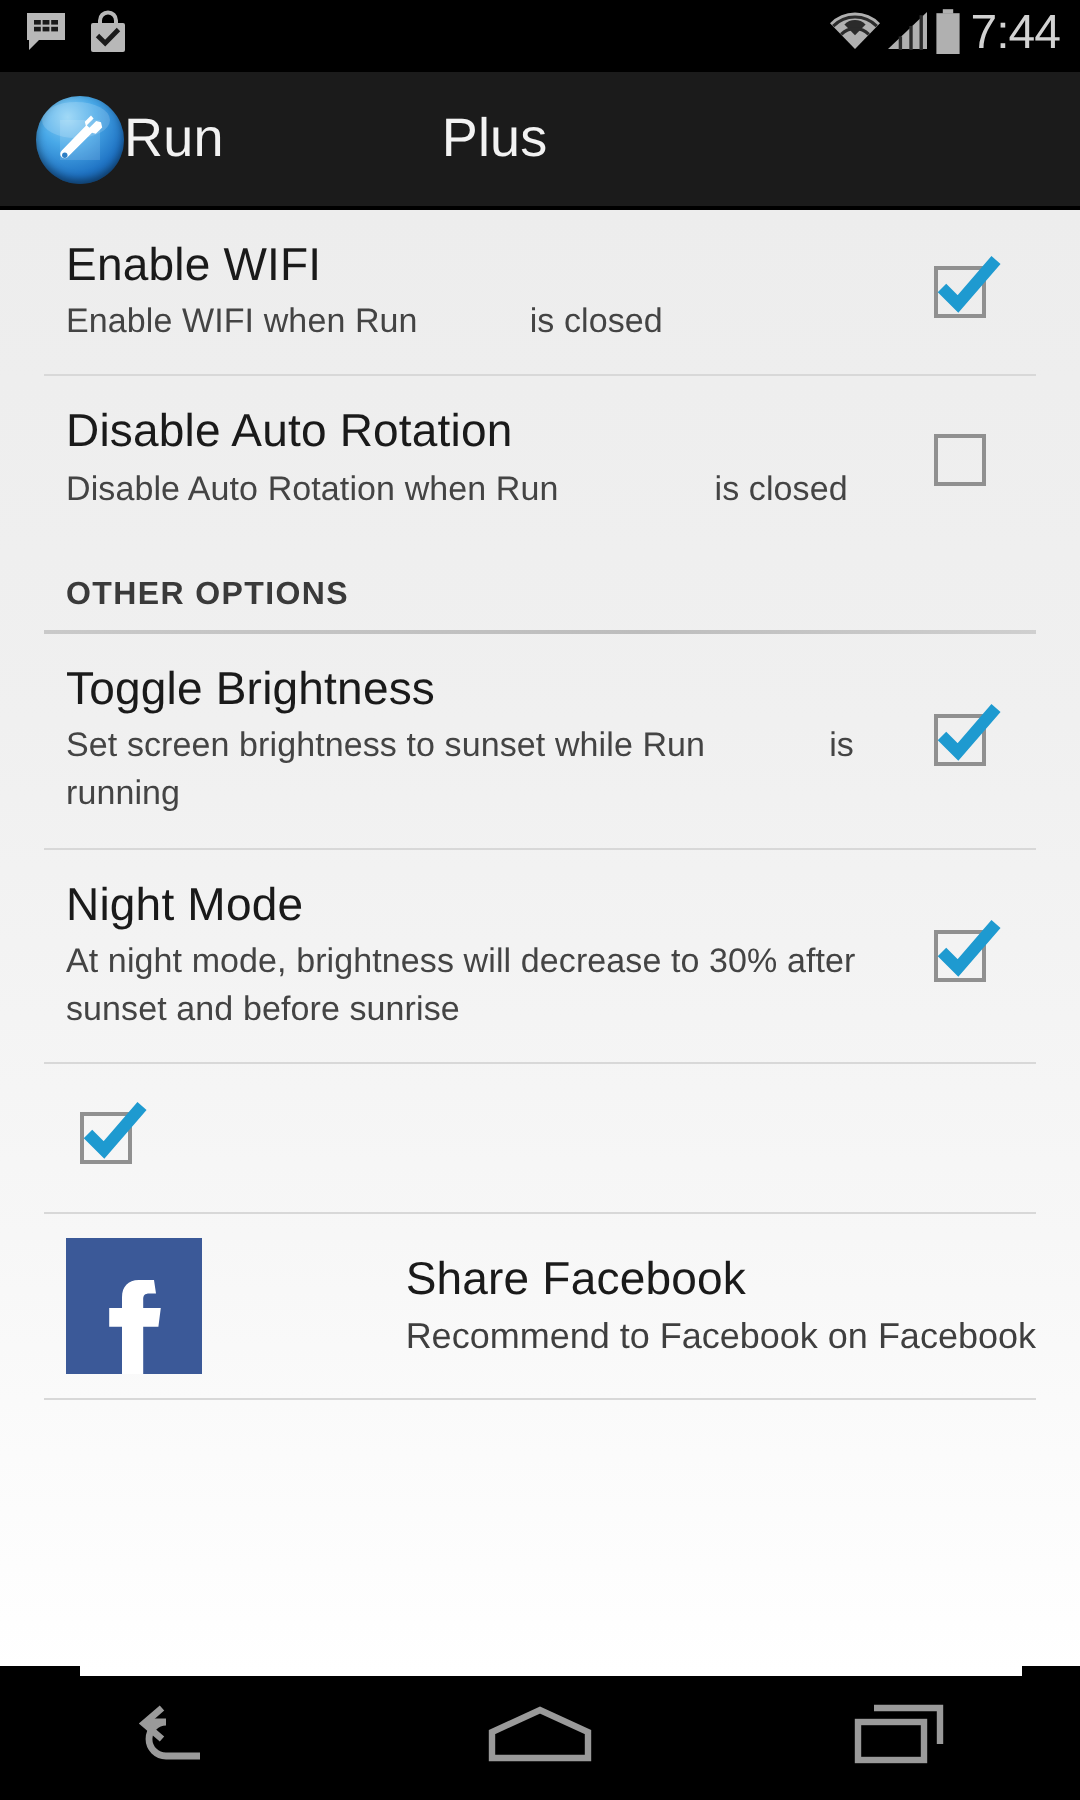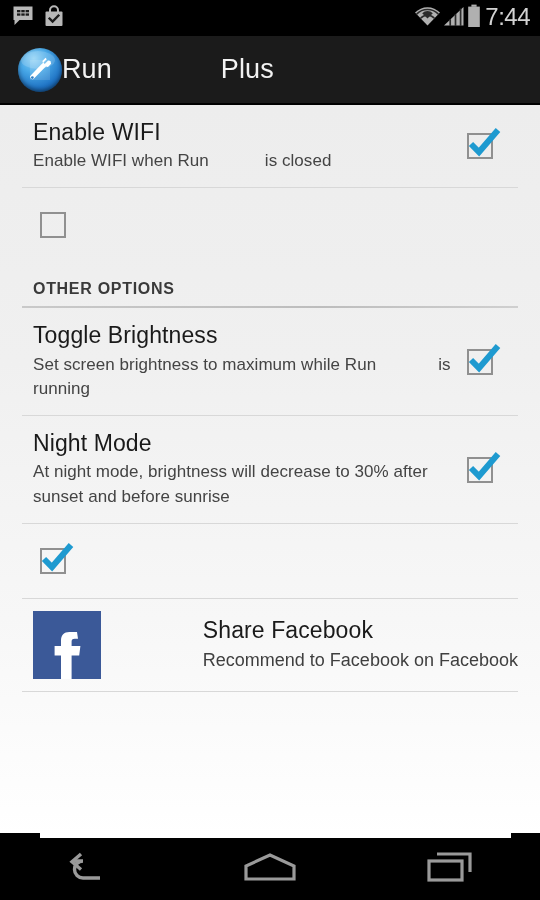--- a/index.html
+++ b/index.html
@@ -96,20 +96,21 @@
     background: linear-gradient(to bottom, #ededed 0%, #f0f0f0 35%, #f7f7f7 70%, #ffffff 100%);
     overflow: hidden;
   }
   .pref-row {
     position: relative;
     display: flex;
     align-items: flex-start;
     box-sizing: border-box;
     padding: 14px 22px 14px 33px;
     min-height: 74px;
+    gap: 24px;
   }
   .pref-texts {
     flex: 1 1 auto;
     min-width: 0;
     padding-right: 8px;
   }
   .pref-title {
     font-size: 23px;
     color: #1a1a1a;
     line-height: 1.18;
@@ -319,34 +320,38 @@
         <div class="checkbox">
           <svg class="tick" viewBox="0 0 36 34">
             <path d="M5 18 L13 26 L32 4" fill="none" stroke="#1e9ad0" stroke-width="6" stroke-linecap="butt" stroke-linejoin="miter"></path>
           </svg>
         </div>
       </div>
     </div>
     <div class="divider"></div>
 
     <div class="pref-row">
+      <div class="pref-texts">
+        <div class="pref-title">Disable Auto Rotation</div>
+        <div class="pref-summary"><span>Disable Auto Rotation when Run</span><span class="gapword gap-78"></span><span>is closed</span></div>
+      </div>
       <div class="cb-wrap">
         <div class="checkbox"></div>
       </div>
     </div>
 
     <div class="section-header">
       <span class="section-header-text">OTHER OPTIONS</span>
     </div>
     <div class="section-divider"></div>
 
     <div class="pref-row">
       <div class="pref-texts">
         <div class="pref-title">Toggle Brightness</div>
-        <div class="pref-summary"><span>Set screen brightness to maximum while Run</span><span class="gapword gap-62"></span><span>is running</span></div>
+        <div class="pref-summary"><span>Set screen brightness to sunset while Run</span><span class="gapword gap-62"></span><span>is running</span></div>
       </div>
       <div class="cb-wrap">
         <div class="checkbox">
           <svg class="tick" viewBox="0 0 36 34">
             <path d="M5 18 L13 26 L32 4" fill="none" stroke="#1e9ad0" stroke-width="6"></path>
           </svg>
         </div>
       </div>
     </div>
     <div class="divider"></div>

